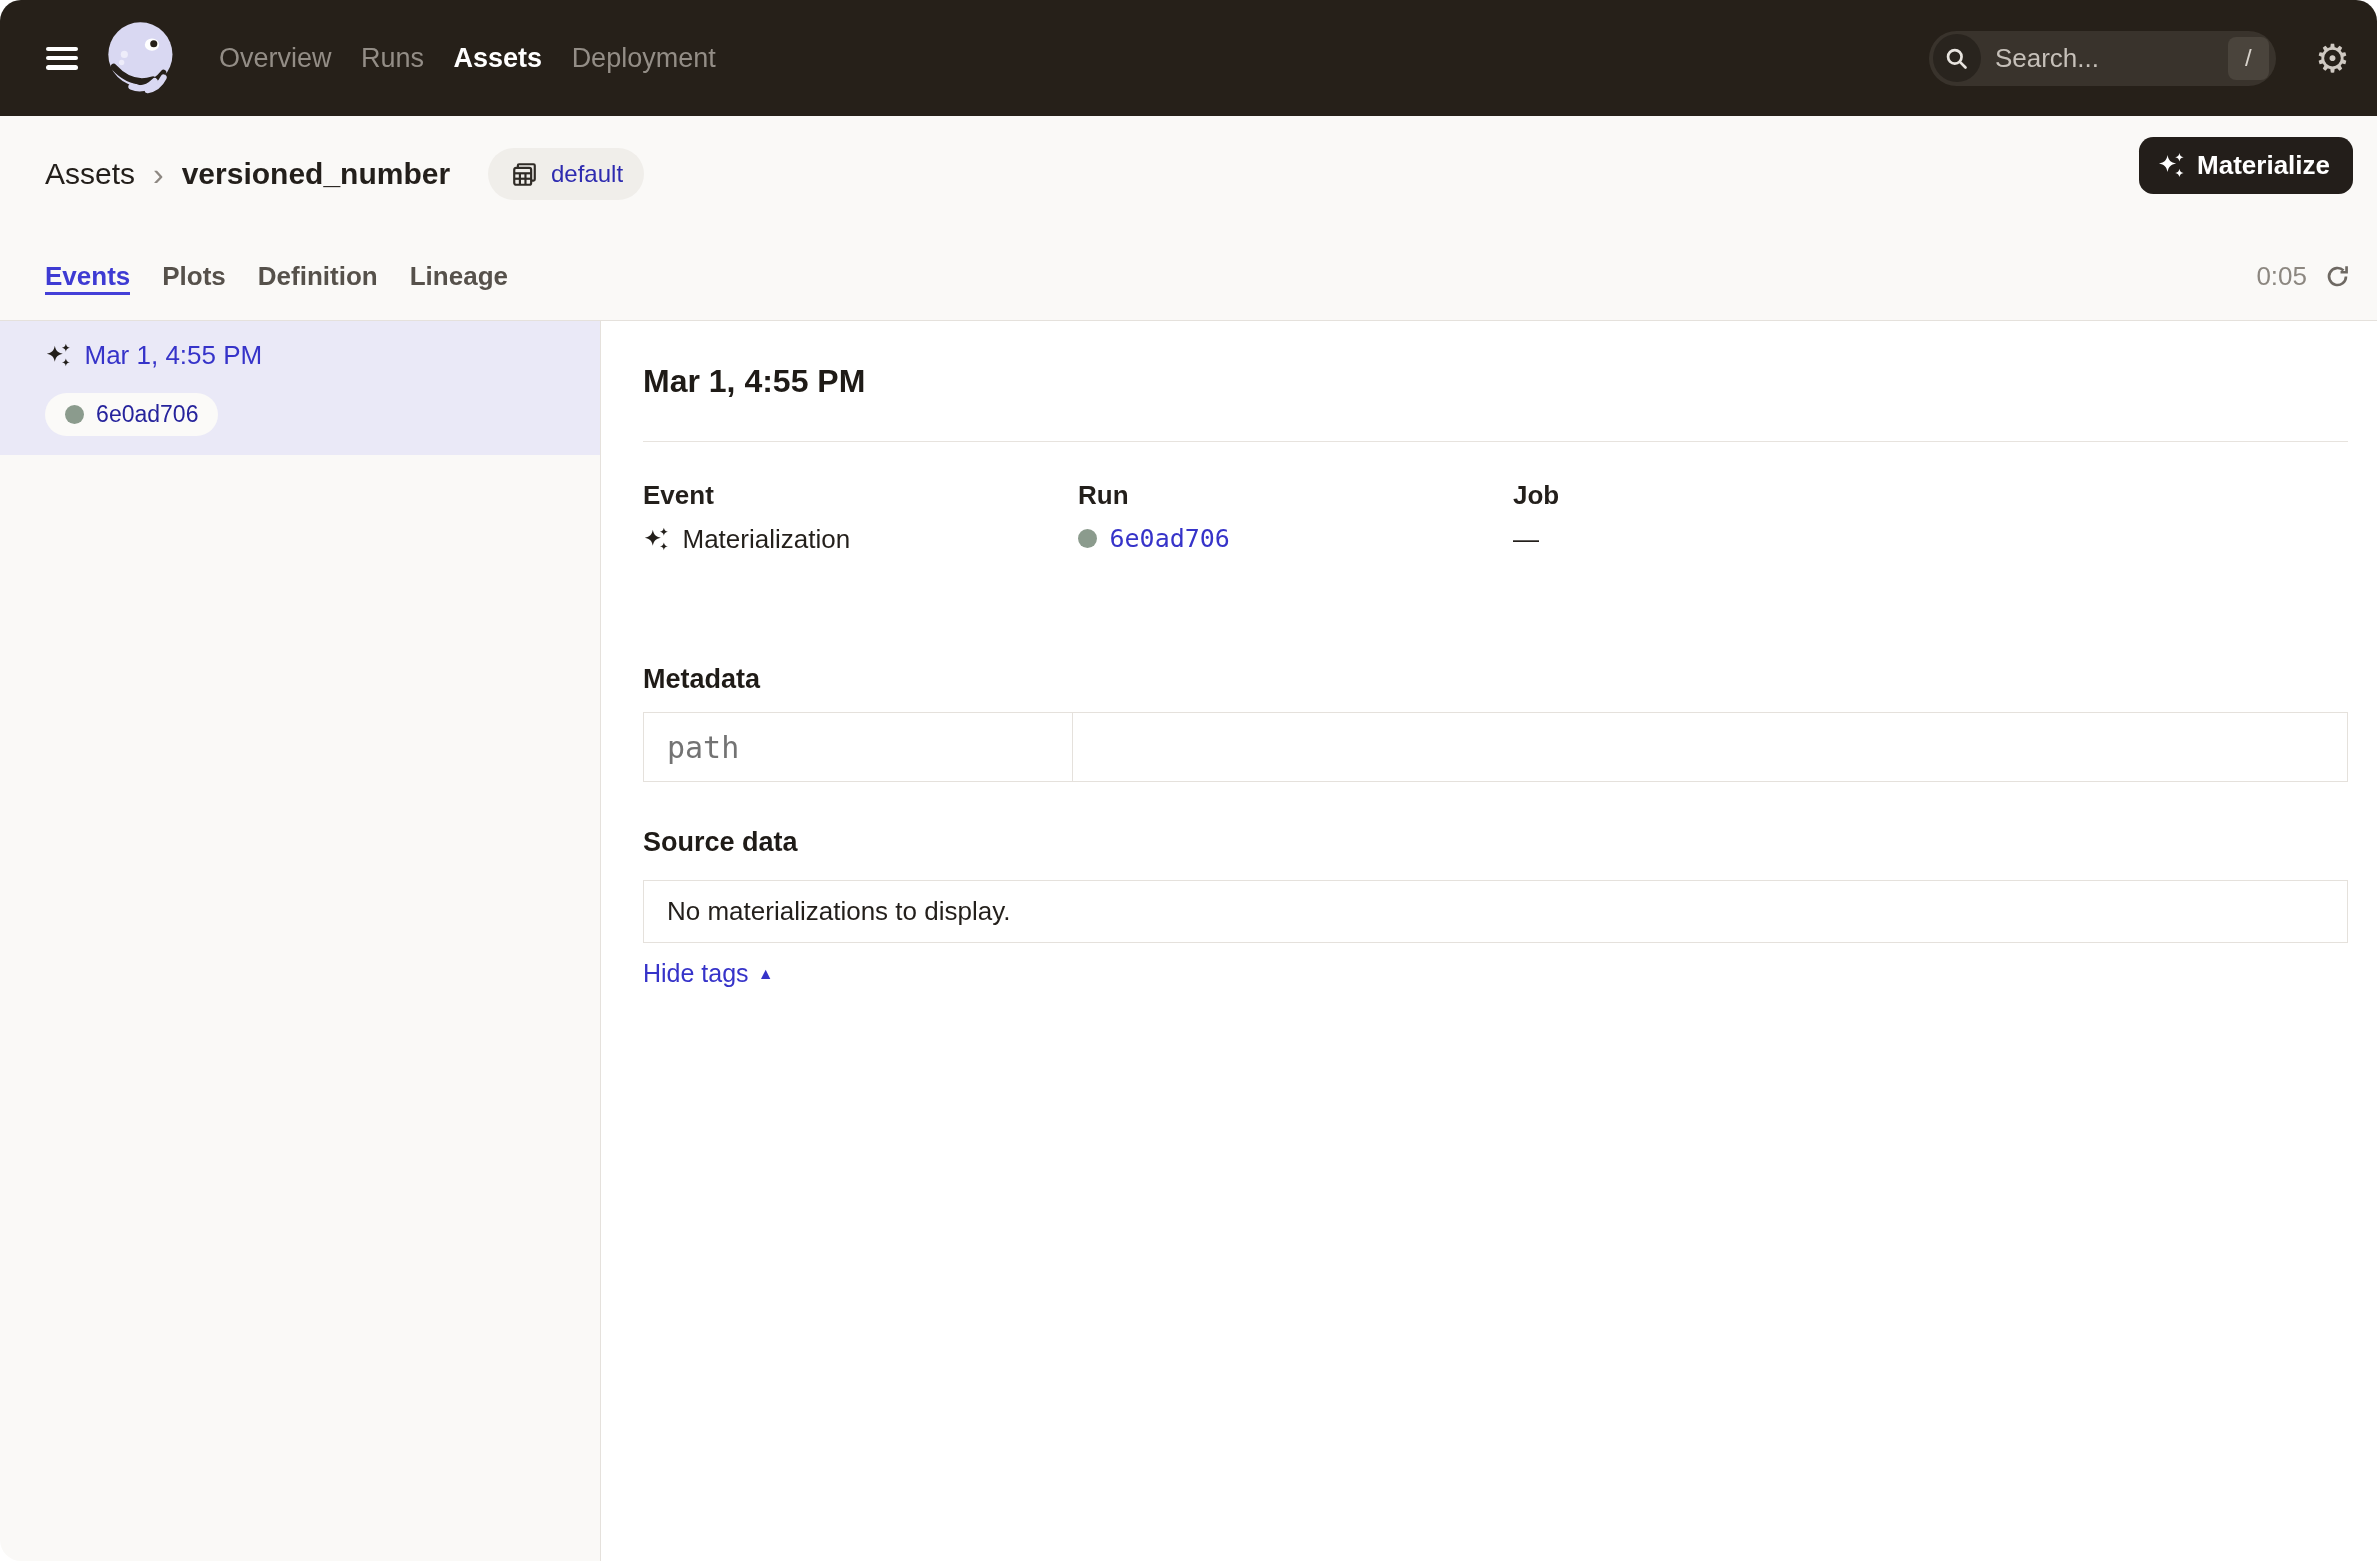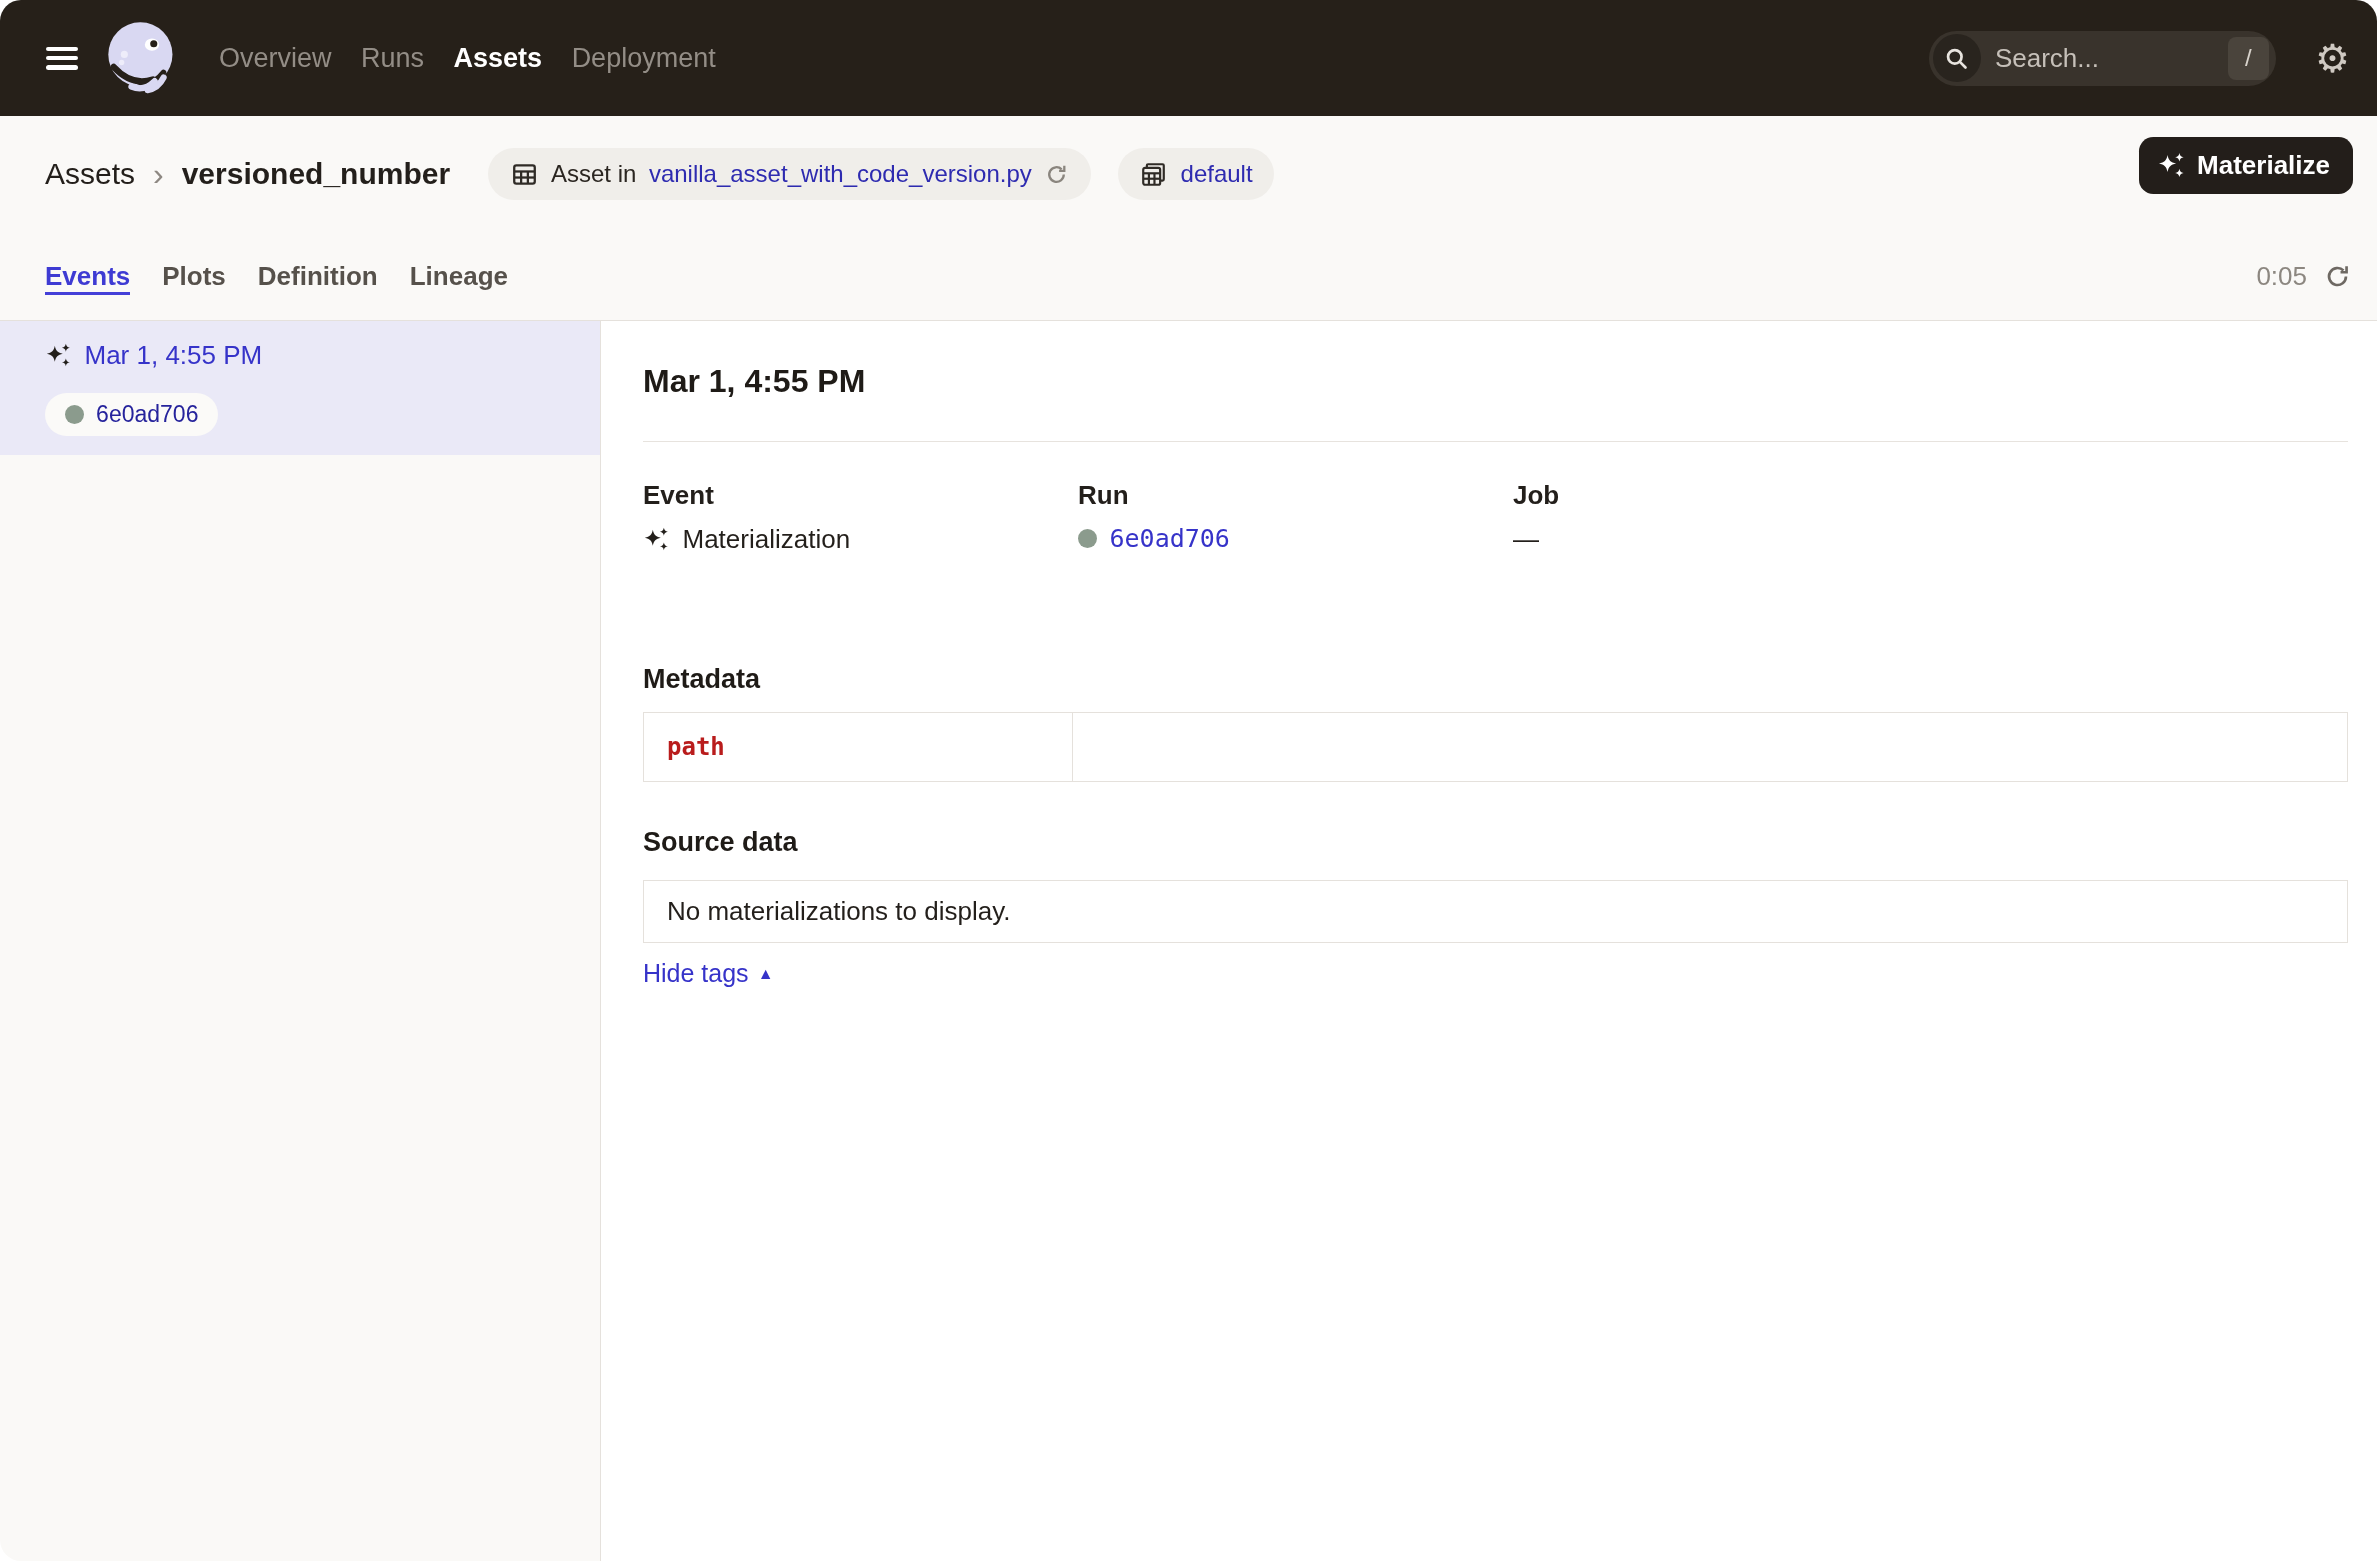--- a/index.html
+++ b/index.html
@@ -55,21 +55,21 @@
   .lbl { font-size:26px; font-weight:700; color:#231F1B; line-height:30px; }
   .val { margin-top:14.3px; display:flex; align-items:center; gap:12.5px; font-size:26px; color:#231F1B; }
   .run-link { font-size:25px; color:#3633C9; text-decoration:none; }
   h2.section { font-size:27px; line-height:30px; font-weight:700; color:#1F1B17; }
   .m-meta { margin-top:114px; }
   .m-source, .m-tags { margin-top:45px; }
 
   .dtable { margin-top:18px; border:0.9px solid #E5E1DC; background:#fff; position:relative; }
   .drow { display:grid; grid-template-columns:429px 1fr; height:68px; }
   .drow + .drow { border-top:0.9px solid #EBE7E2; }
-  .dkey { border-right:0.9px solid #E5E1DC; display:flex; align-items:center; padding-left:23px; font-size:24px; color:#b91c1c;font-weight:bold; }
+  .dkey { border-right:0.9px solid #E5E1DC; display:flex; align-items:center; padding-left:23px; font-size:30px; color:#737373; }
   .dval { display:flex; align-items:center; padding-left:23px; gap:14.3px; font-size:26px; color:#231F1B; }
   .path-link { font-size:24px; color:#2E2A25; text-decoration:underline; text-underline-offset:5.4px; }
   .copy-btn { cursor:pointer; display:flex; }
 
   .empty-box { margin-top:23px; border:0.9px solid #E5E1DC; height:63px; display:flex; align-items:center; padding-left:23px; font-size:26px; color:#231F1B; }
 
   .tags-table { margin-top:19.6px; }
   .highlight { position:absolute; left:-10.7px; right:-16px; top:-17px; height:87px; border:3.6px solid #4845D8; border-radius:5.4px; pointer-events:none; }
   .hide-tags { display:inline-flex; align-items:center; gap:9px; margin-top:16px; font-size:25px; color:#3633C9; text-decoration:none; cursor:pointer; }
   .caret { font-size:16px; }
@@ -116,39 +116,20 @@
       <span class="slash-badge">/</span>
     </div>
     <div class="gear">⚙</div>
   </header>
 
   <div class="pagehead">
     <span class="crumb-root">Assets</span>
     <span class="crumb-sep">›</span>
     <span class="crumb-current">versioned_number</span>
 
-    <div class="pill">
-      <span class="icon">
-        <svg viewBox="0 0 24 24" width="29" height="29" fill="none" stroke="#2F2B26" stroke-width="1.9">
-            <rect x="3.5" y="4.5" width="17" height="15" rx="1.8"></rect>
-            <line x1="3.5" y1="9.5" x2="20.5" y2="9.5"></line>
-            <line x1="3.5" y1="14.5" x2="20.5" y2="14.5"></line>
-            <line x1="9.2" y1="9.5" x2="9.2" y2="19.5"></line>
-            <line x1="14.8" y1="9.5" x2="14.8" y2="19.5"></line>
-          </svg>
-      </span>
-      <span>Asset in</span>
-      <a class="pill-link">vanilla_asset_with_code_version.py</a>
-      <span class="icon">
-        <svg viewBox="0 0 24 24" width="25" height="25" fill="none" stroke="#8A857E" stroke-width="2.2">
-            <path d="M19 12a7 7 0 1 1-2.05-4.95"></path>
-            <path d="M19.5 3.5 v5 h-5"></path>
-          </svg>
-      </span>
-    </div>
 
     <div class="pill">
       <span class="icon">
         <svg viewBox="0 0 24 24" width="29" height="29" fill="none" stroke="#2F2B26" stroke-width="1.8">
             <path d="M6.5 6.5 V4.5 a1 1 0 0 1 1-1 H19.5 a1 1 0 0 1 1 1 V16 a1 1 0 0 1-1 1 H18"></path>
             <rect x="3.5" y="6.5" width="14" height="14" rx="1.5"></rect>
             <line x1="3.5" y1="11" x2="17.5" y2="11"></line>
             <line x1="3.5" y1="15.5" x2="17.5" y2="15.5"></line>
             <line x1="8.2" y1="11" x2="8.2" y2="20.5"></line>
             <line x1="12.8" y1="11" x2="12.8" y2="20.5"></line>

